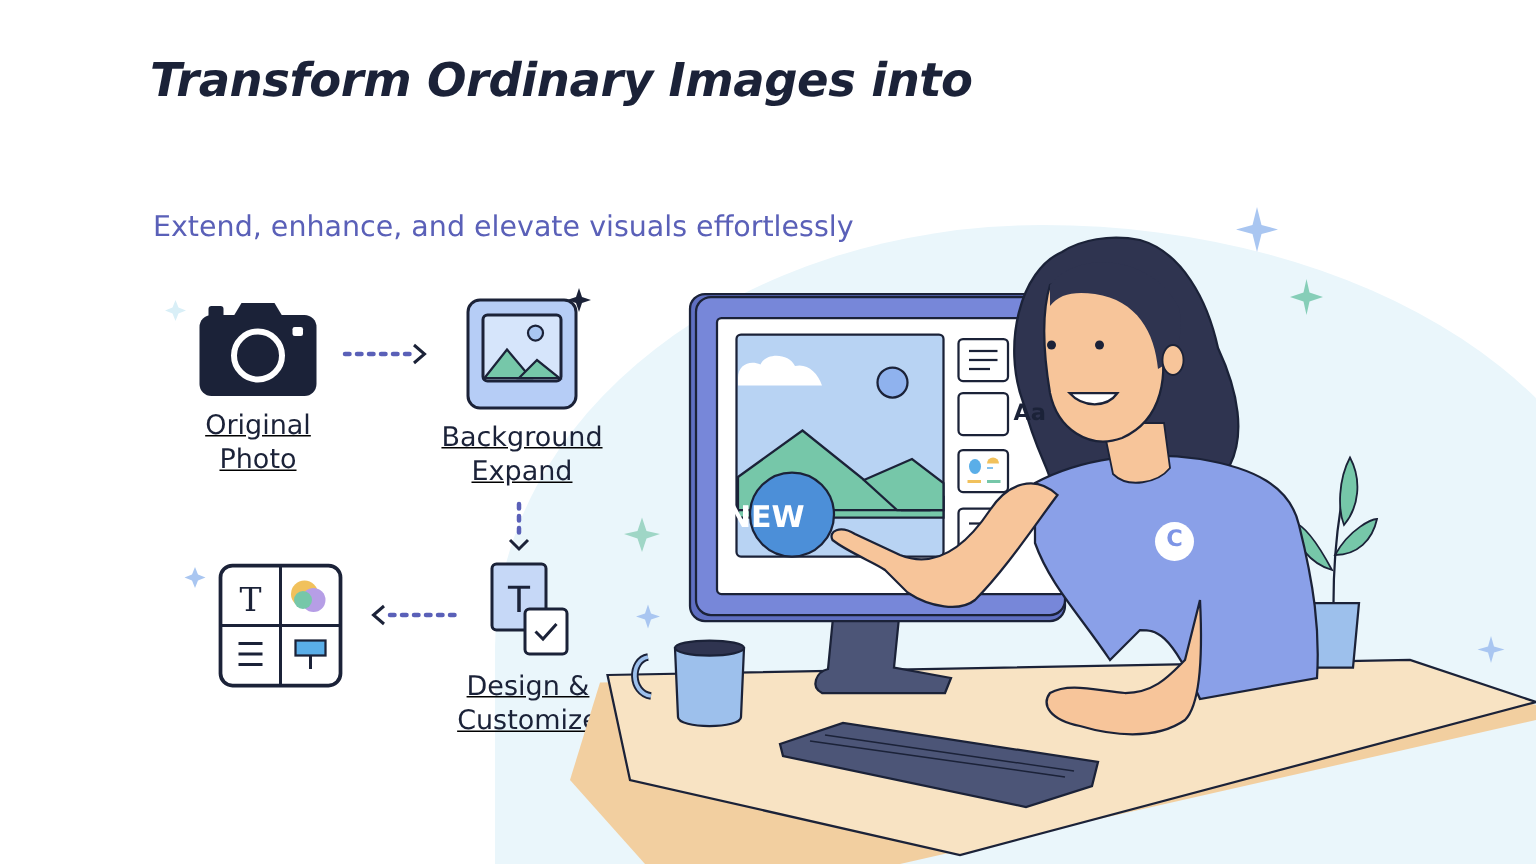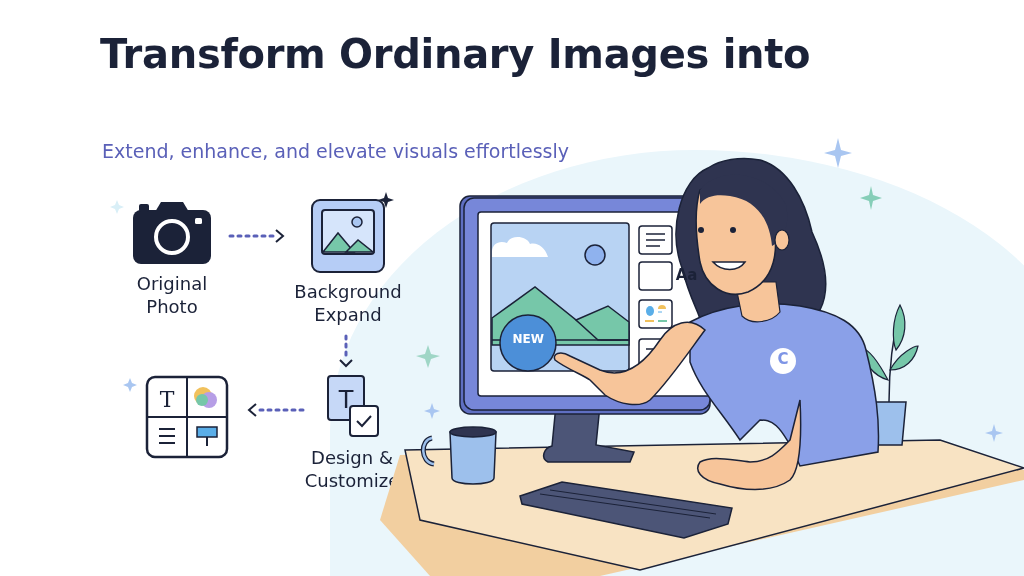--- a/index.html
+++ b/index.html
@@ -7,29 +7,30 @@
     width:1024px; height:576px; overflow:hidden; position:relative;
     background:#ffffff;
     font-family:"DejaVu Sans", sans-serif;
   }
   .bg-blob {
     position:absolute; left:330px; top:150px; width:760px; height:470px;
     background:#eaf6fb; border-radius:48% 52% 0 0 / 60% 55% 0 0;
   }
   .headline {
     position:absolute; left:100px; top:32px; margin:0;
-    font-size:40px; line-height:44px; font-weight:bold; color:#1b2238;
+    font-size:31px; line-height:44px; font-weight:bold; color:#1b2238;
     letter-spacing:-0.3px;
+    font-style:italic;
   }
   .headline span { display:block; }
   .subhead {
     position:absolute; left:102px; top:140px; margin:0;
     font-size:19px; color:#5a60b8;text-align:right;
   }
-  .step { position:absolute; text-align:center; }
+  .step { position:absolute; text-align:center;text-decoration:underline; }
   .step-label {
     font-size:18px; line-height:23px; color:#1b2238; margin-top:6px;
   }
   .step-label span { display:block; }
   svg { display:block; }
   .scene { position:absolute; left:0; top:0; }
 </style>
 </head>
 <body>
 
@@ -217,16 +218,16 @@
 
     <path d="M800 400 C802 440 800 470 790 480 C770 494 740 490 720 484 C700 480 694 470 700 462 C712 455 730 460 750 462 C770 462 780 450 790 440 Z" fill="#f7c59a" stroke="#1b2238" stroke-width="1.5"></path>
 
     <g>
       <path d="M520 496 L562 482 L732 508 L728 524 L684 538 L522 504 Z" fill="#4c5577" stroke="#1b2238" stroke-width="1.5"></path>
       <line x1="540" y1="494" x2="710" y2="518" stroke="#1b2238" stroke-width="1"></line>
       <line x1="550" y1="490" x2="716" y2="514" stroke="#1b2238" stroke-width="1"></line>
     </g>
   </svg>
 
-  <div style="position:absolute; left:496px; top:332px; width:48px; text-align:right; font-size:12px; font-weight:bold; color:#fff;">NEW</div>
+  <div style="position:absolute; left:484px; top:332px; width:48px; text-align:right; font-size:20px; font-weight:bold; color:#fff;">NEW</div>
   <div style="position:absolute; left:670px; top:266px; width:33px; text-align:center; font-size:15px; font-weight:bold; color:#1b2238;">Aa</div>
   <div style="position:absolute; left:770px; top:350px; width:26px; text-align:center; font-size:15px; font-weight:bold; color:#7e95e6;">C</div>
 </div>
 
 </body></html>

